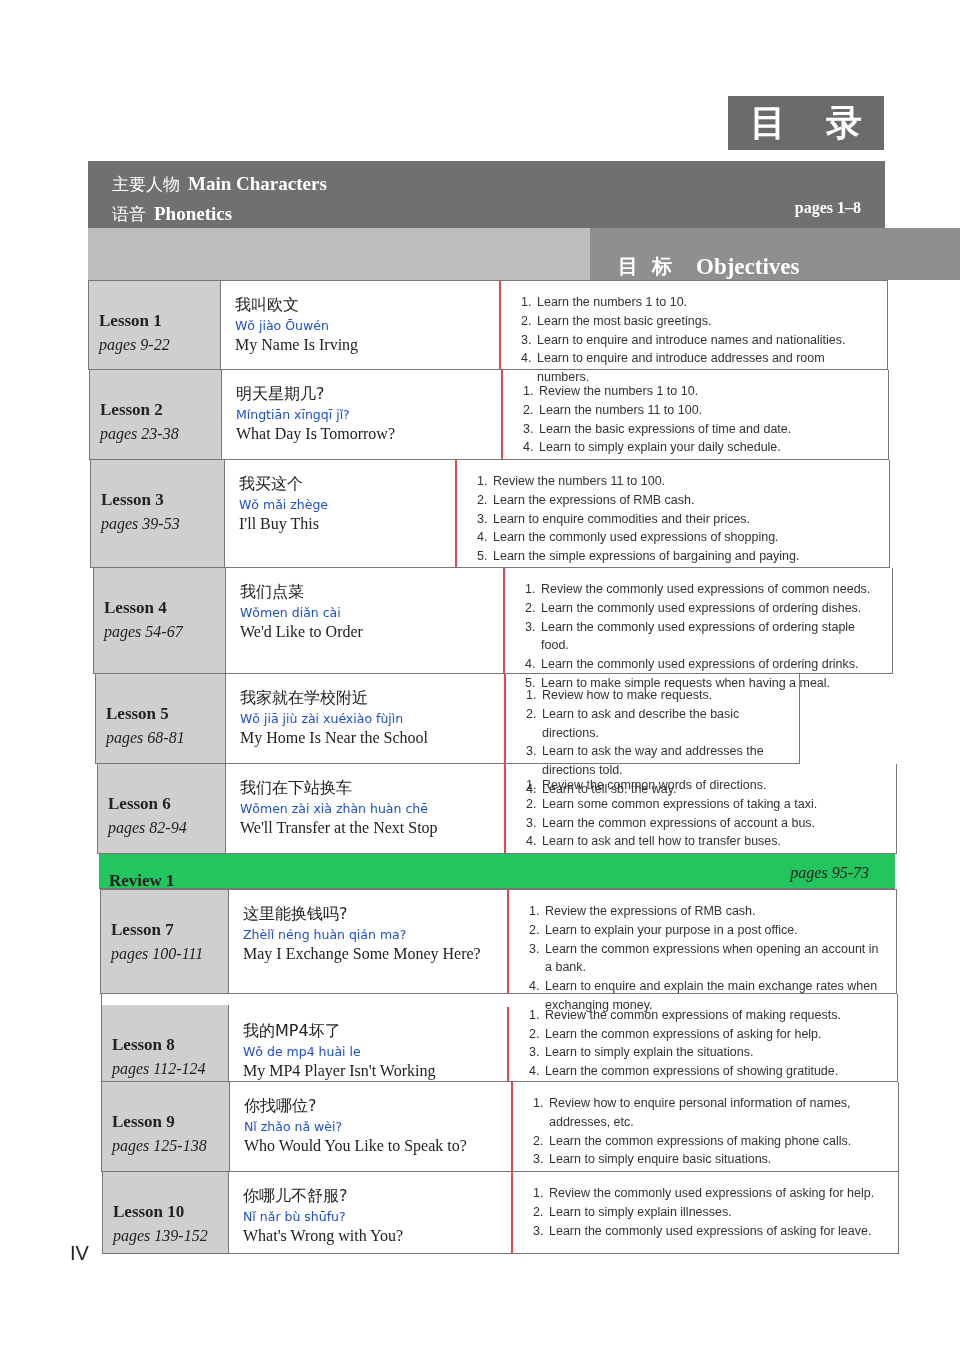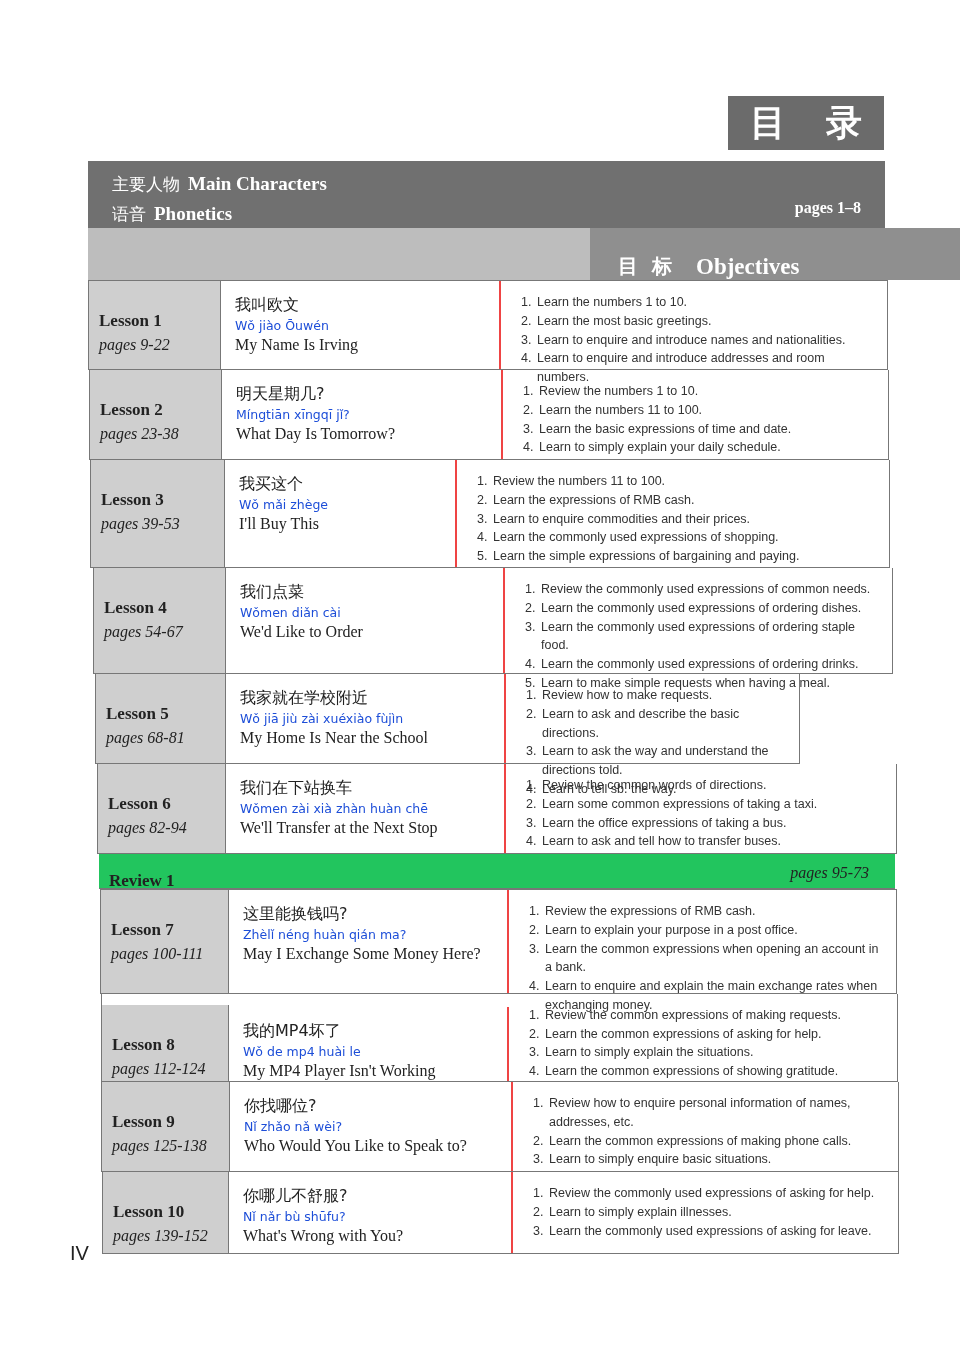--- a/index.html
+++ b/index.html
@@ -164,40 +164,40 @@
     </div>
     <div class="c2" style="width:280px">
       <div class="zh">我家就在学校附近</div>
       <div class="py">Wǒ jiā jiù zài xuéxiào fùjìn</div>
       <div class="en">My Home Is Near the School</div>
     </div>
     <div class="c3" style="flex:1">
       <ol>
         <li>Review how to make requests.</li>
           <li>Learn to ask and describe the basic directions.</li>
-          <li>Learn to ask the way and understand the directions told.</li>
+          <li>Learn to ask the way and addresses the directions told.</li>
           <li>Learn to tell sb. the way.</li>
       </ol>
     </div>
     </div>
     <div class="row" style="left: 97px; top: 764px; width: 800px; height: 90px;">
     <div class="c1" style="width:128px">
       <div class="lesson">Lesson 6</div>
       <div class="pages">pages 82-94</div>
     </div>
     <div class="c2" style="width:280px">
       <div class="zh">我们在下站换车</div>
       <div class="py">Wǒmen zài xià zhàn huàn chē</div>
       <div class="en">We'll Transfer at the Next Stop</div>
     </div>
     <div class="c3" style="flex:1">
       <ol>
         <li>Review the common words of directions.</li>
           <li>Learn some common expressions of taking a taxi.</li>
-          <li>Learn the office expressions of taking a bus.</li>
+          <li>Learn the common expressions of account a bus.</li>
           <li>Learn to ask and tell how to transfer buses.</li>
       </ol>
     </div>
     </div>
     <div class="row" style="left: 100px; top: 889px; width: 797px; height: 105px; border-top: 1px solid rgb(119, 119, 119);">
     <div class="c1" style="width:128px">
       <div class="lesson">Lesson 7</div>
       <div class="pages">pages 100-111</div>
     </div>
     <div class="c2" style="width:280px">

